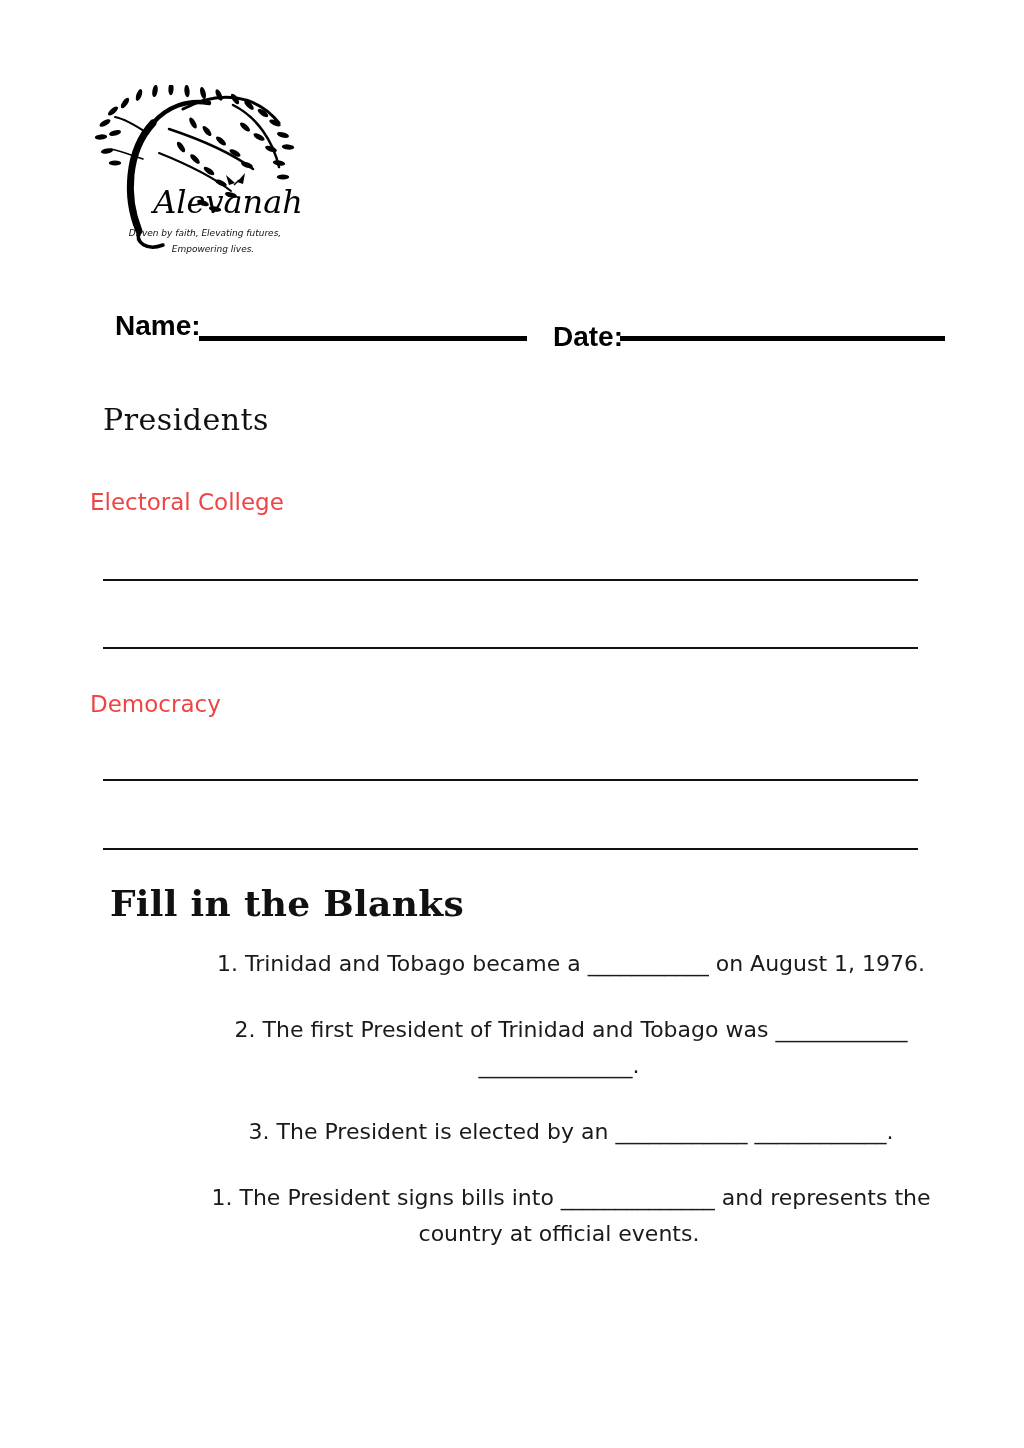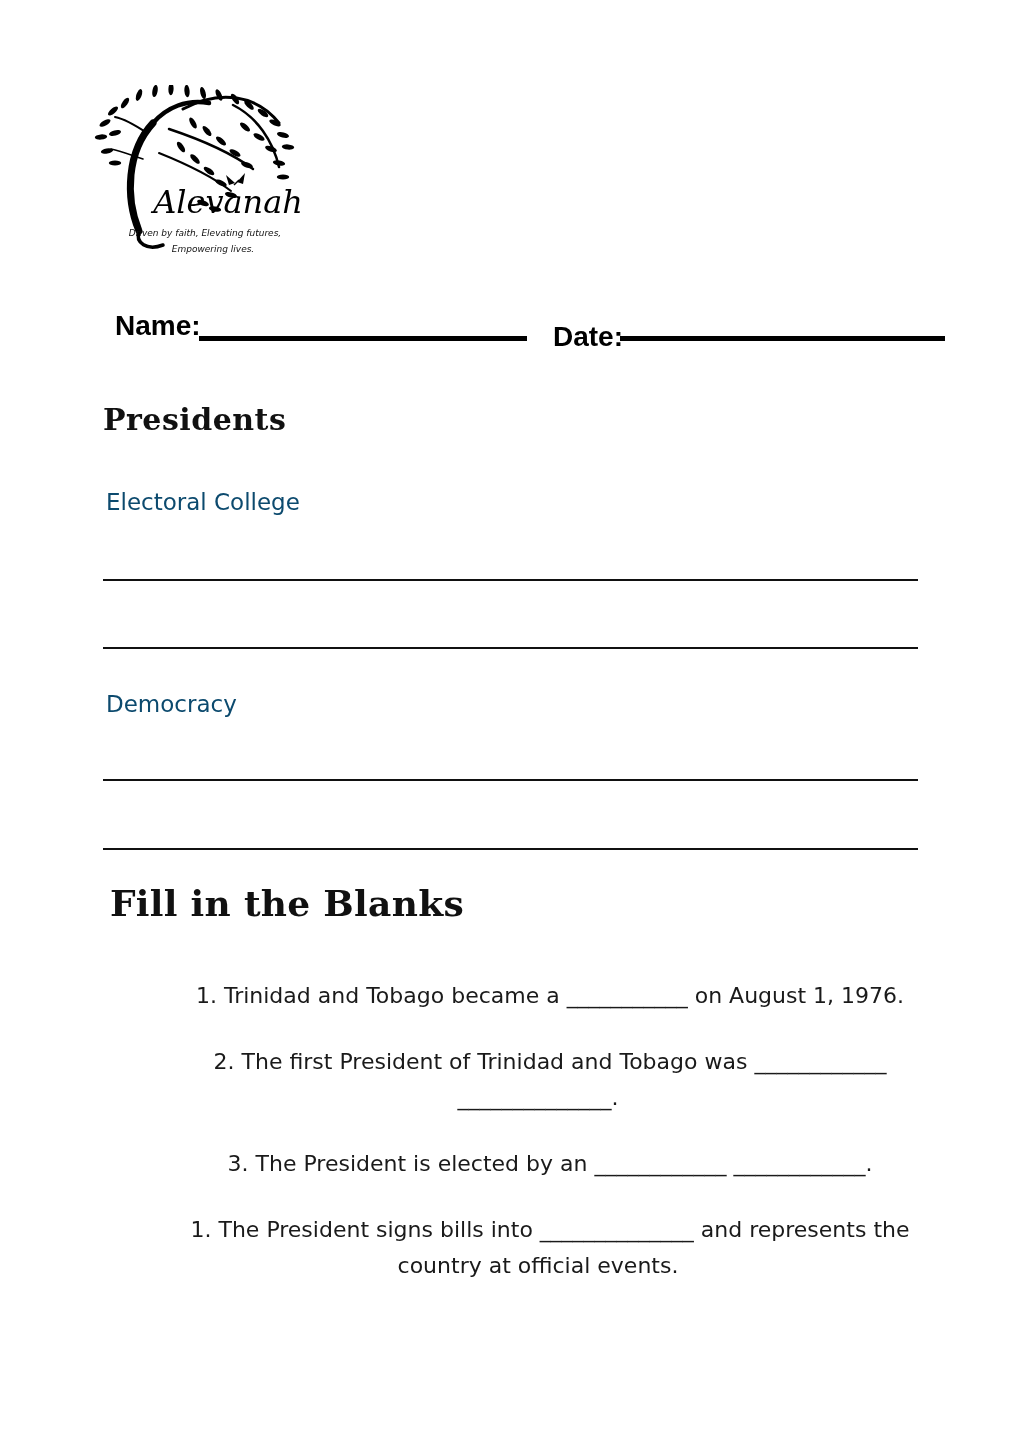--- a/index.html
+++ b/index.html
@@ -31,64 +31,63 @@
   .date-label { left: 553px; top: 294px; margin-top: 28px; }
   .field-line { position: absolute; height: 5px; background: #000; }
   .name-line { left: 199px; top: 336px; width: 328px; }
   .date-line { left: 620px; top: 336px; width: 325px; }
 
   
   .doc-title {
     position: absolute;
     left: 103px; top: 402px;
     font-family: "DejaVu Serif", serif;
-    font-weight: 700;
+    font-weight: 400;
     font-size: 30px;
     letter-spacing: 0.5px;
     color: #111;
   }
   .section-title {
     position: absolute;
     left: 110px; top: 882px;
     font-family: "DejaVu Serif", serif;
     font-weight: 700;
     font-size: 36px;
     letter-spacing: 0.3px;
     color: #111;
   }
 
   
   .term {
     position: absolute;
-    left: 106px;
+    left: 90px;
     font-size: 23px;
-    color: #0c4a6e;
+    color: #ef4444;
   }
   .term-1 { top: 489px; }
   .term-2 { top: 691px; }
 
   
   .answer-line {
     position: absolute;
     left: 103px;
     width: 815px;
     height: 2px;
     background: #111;
   }
   .line-1 { top: 579px; }
   .line-2 { top: 647px; }
   .line-3 { top: 779px; }
   .line-4 { top: 848px; }
 
   
   .questions {
     position: absolute;
-    left: 98px; top: 946px;
+    left: 119px; top: 946px;
     width: 880px;
-    margin-top: 32px;
   }
   .question {
     font-size: 22px;
     line-height: 36px;
     color: #1a1a1a;
     text-indent: 24px;
     white-space: pre-wrap;
     margin-bottom: 30px;
   }
 </style>

